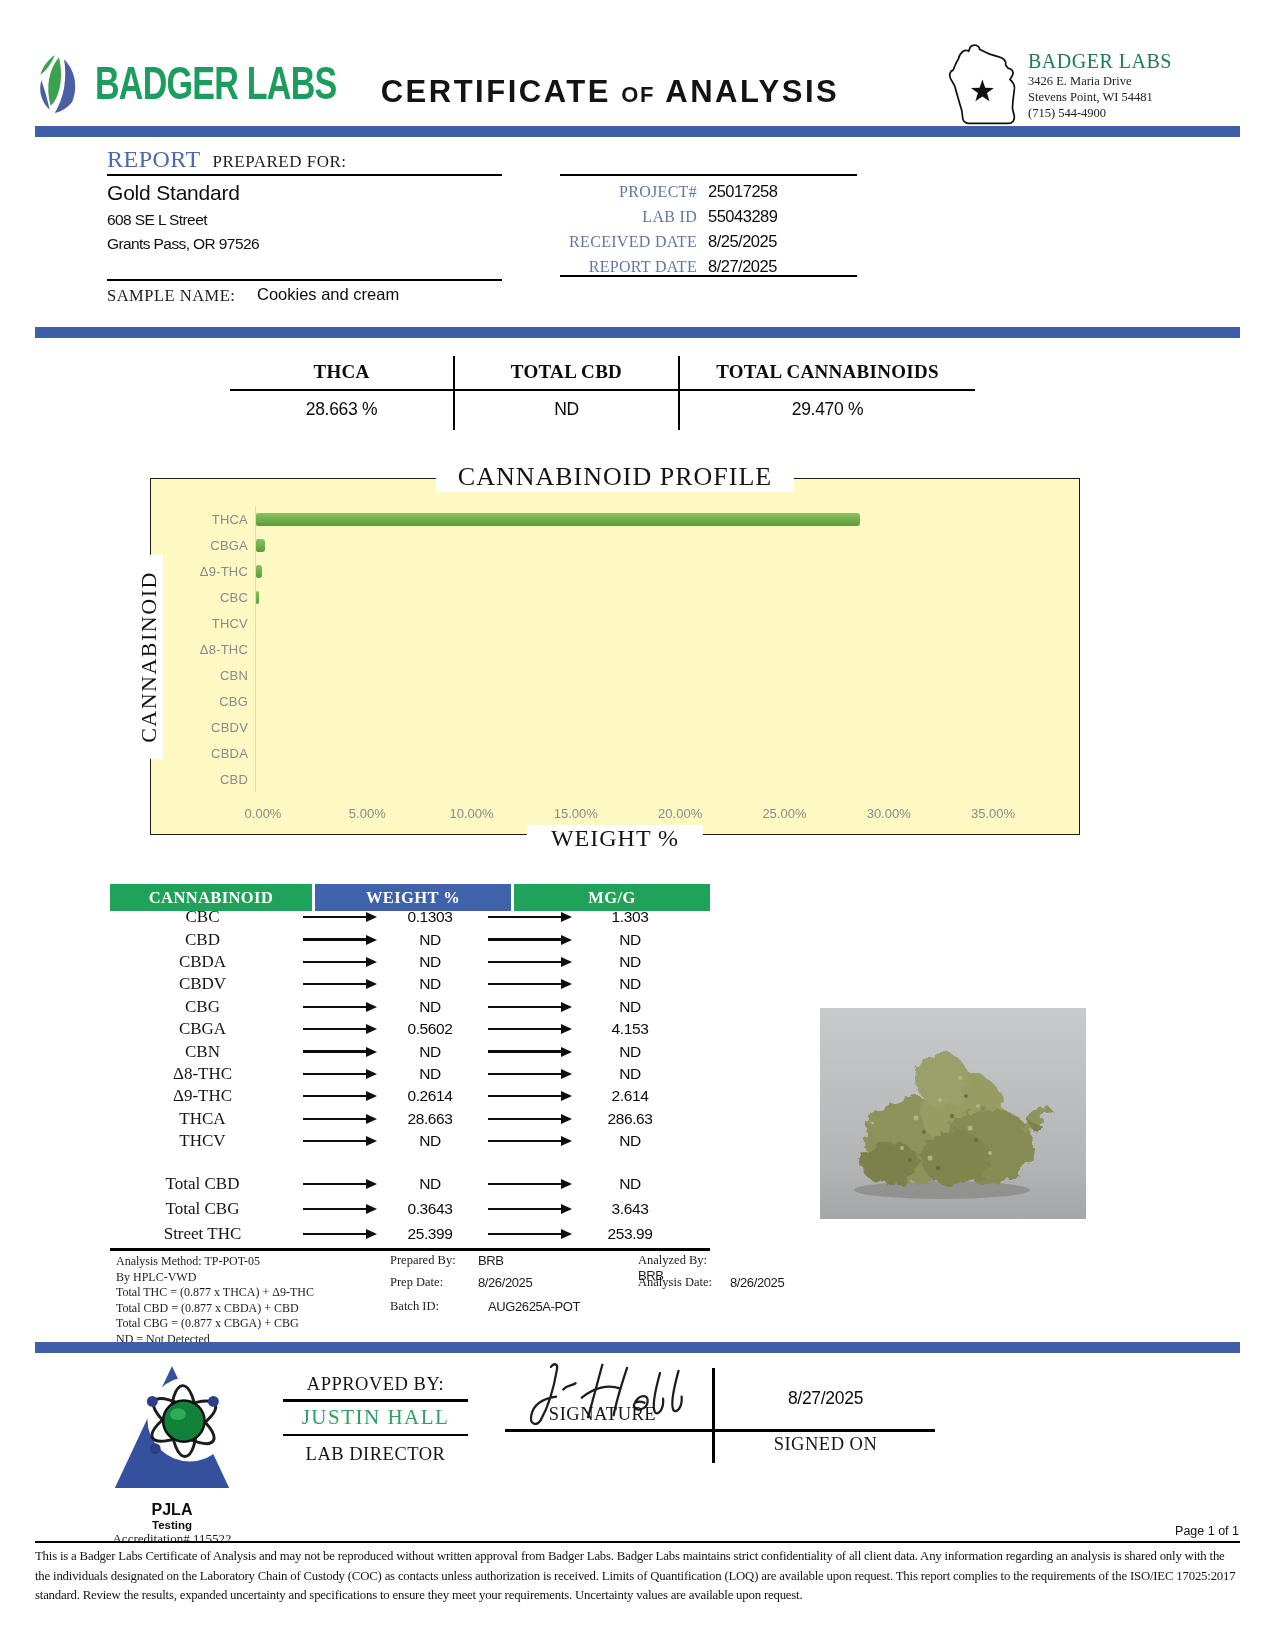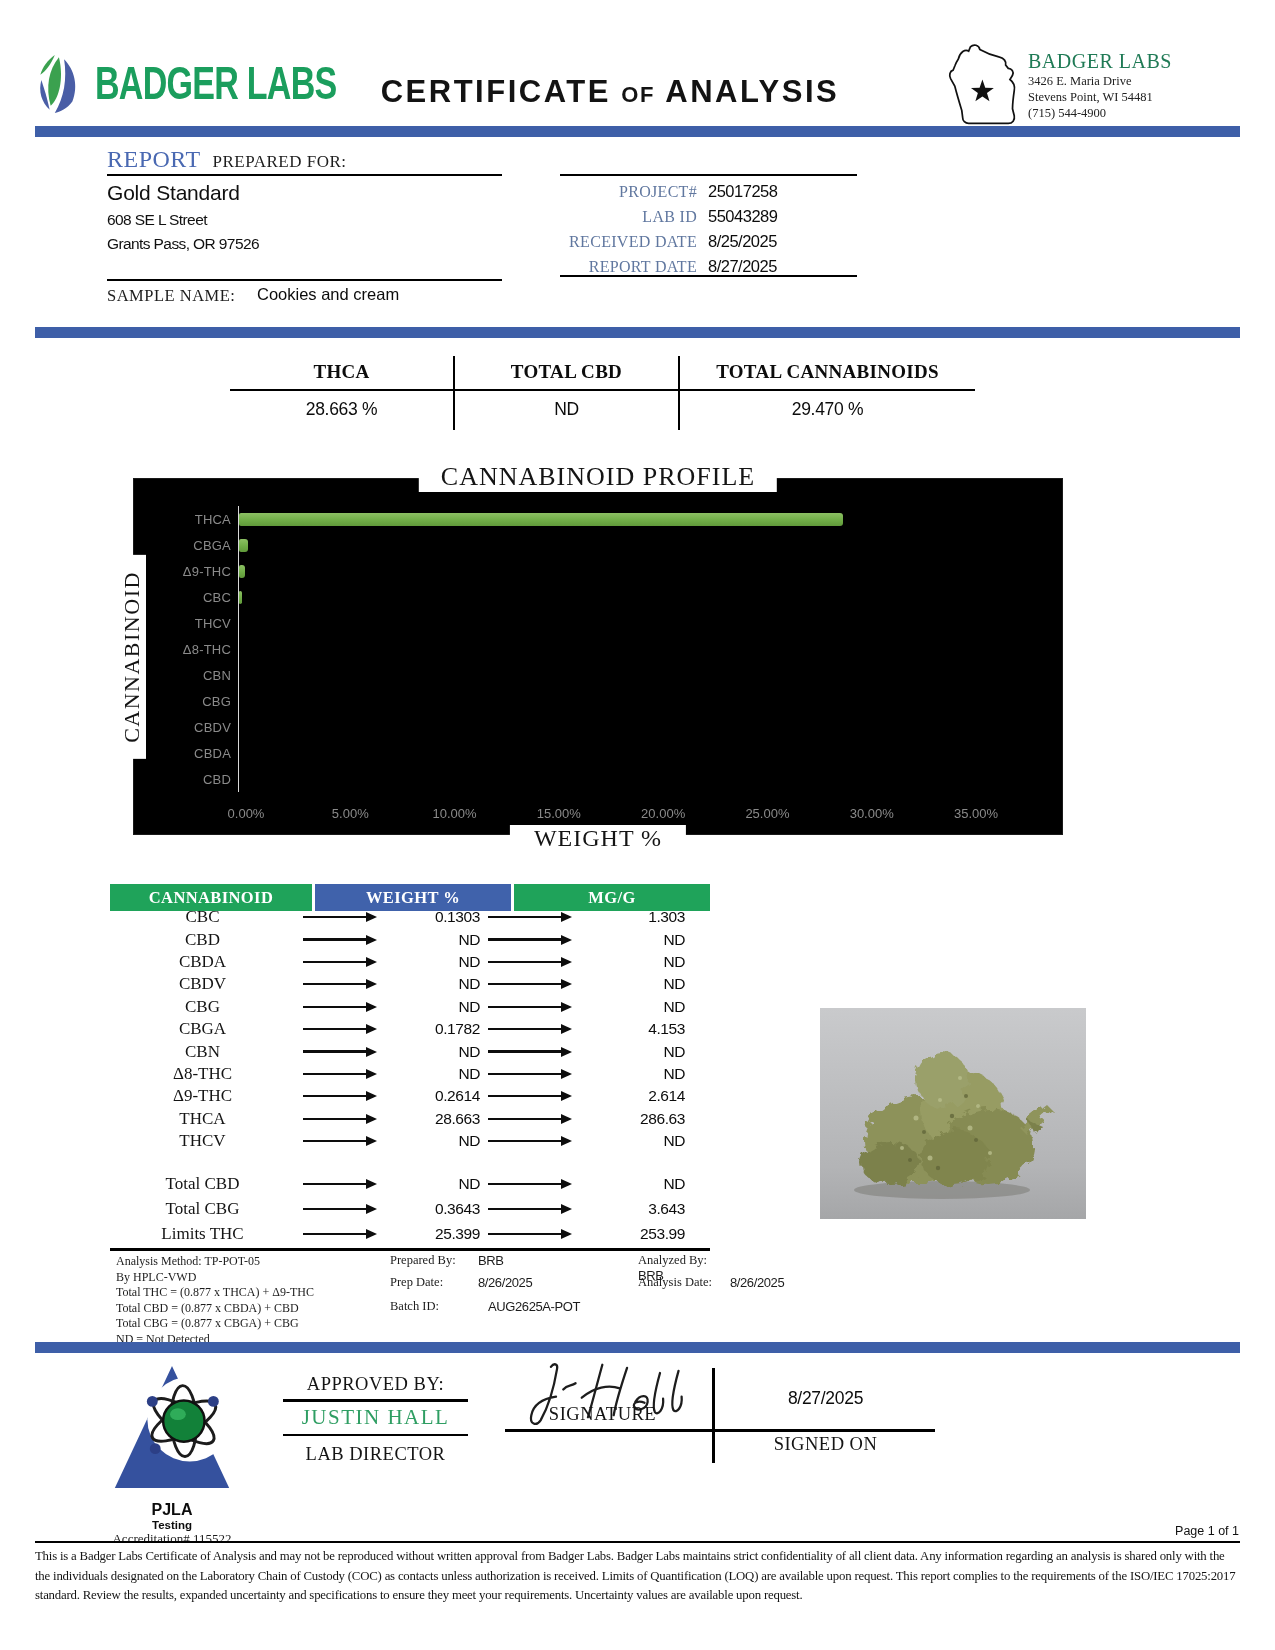--- a/index.html
+++ b/index.html
@@ -43,21 +43,21 @@
   
   .summary { position:absolute; left:230px; top:356px; width:745px; display:flex; }
   .sum-cell { display:flex; flex-direction:column; }
   .sum-cell.c0 { width:225px; } .sum-cell.c1 { width:225px; } .sum-cell.c2 { width:295px; }
   .sum-cell.sep { border-right:2.5px solid #000; }
   .sum-h { text-align:center; font-weight:700; font-size:19px; color:#0c0c0c; padding:5px 0 6px;
            border-bottom:2.5px solid #000; letter-spacing:0.3px; }
   .sum-v { text-align:center; font-family:"Liberation Sans", sans-serif; font-size:17.5px; color:#0c0c0c; padding:8px 0 10px; letter-spacing:-0.3px; }
 
   
-  .chart-frame { position:absolute; left:133px; top:478px; width:930px; height:357px; border:1.6px solid #1a1a1a; background:#000000; }
+  .chart-frame { position:absolute; left:150px; top:478px; width:930px; height:357px; border:1.6px solid #1a1a1a; background:#fef9c3; }
   .chart-title { position:absolute; top:-17px; left:50%; transform:translateX(-50%); background:#fff; padding:0 22px;
                  font-size:26px; color:#141414; letter-spacing:1px; white-space:nowrap; }
   .chart-ylab { position:absolute; left:-16px; top:50%; transform:translateY(-50%) rotate(180deg); background:#fff;
                 padding:16px 1px; writing-mode:vertical-rl; font-size:22px; color:#141414; letter-spacing:1.5px; }
   .chart-xlab { position:absolute; bottom:-18px; left:50%; transform:translateX(-50%); background:#fff; padding:0 24px;
                 font-size:24px; color:#141414; letter-spacing:1px; white-space:nowrap; }
   #chart-rows { position:absolute; left:8px; top:27px; right:86px; }
   .crow { display:flex; height:26px; align-items:center; }
   .clab { width:96px; text-align:right; padding-right:7px; font-family:"Liberation Sans", sans-serif;
           font-size:13px; color:#8a8a8a; letter-spacing:0.2px; }
@@ -70,21 +70,21 @@
   
   .ctable-head { position:absolute; left:110px; top:884px; width:600px; display:flex; gap:3px; }
   .th { height:27px; line-height:27px; text-align:center; color:#fff; font-weight:700; font-size:16.5px; letter-spacing:0.4px; }
   .th.th-green { background:#1fa35a; } .th.th-blue { background:#4062ab; }
   .th.w0 { flex:0 0 202px; } .th.w1 { flex:0 0 196px; } .th.w2 { flex:0 0 196px; }
   #ctable-rows { position:absolute; left:110px; top:906px; width:600px; }
   #ctable-totals { position:absolute; left:110px; top:1172px; width:600px; }
   .trow { display:grid; grid-template-columns:185px 85px 100px 95px 110px; align-items:center; height:22.4px; }
   #ctable-totals .trow { height:24.8px; }
   .t-name { text-align:center; font-size:17px; color:#141414; }
-  .t-val { text-align:right; font-family:"Liberation Sans", sans-serif; font-size:15.5px; color:#0c0c0c; letter-spacing:-0.4px; }
+  .t-val { text-align:center; font-family:"Liberation Sans", sans-serif; font-size:15.5px; color:#0c0c0c; letter-spacing:-0.4px; }
   .arr { position:relative; height:2.2px; background:#0d0d0d; margin:0 14px 0 8px; }
   .arr::after { content:""; position:absolute; right:-11px; top:50%; transform:translateY(-50%);
                 border-left:11px solid #0d0d0d; border-top:5.5px solid transparent; border-bottom:5.5px solid transparent; }
 
   .notes-line { position:absolute; left:110px; top:1248px; width:600px; height:2.5px; background:#000; }
   .notes-left { position:absolute; left:116px; top:1254px; width:265px; font-size:12px; color:#1c1c1c; line-height:15.6px; }
   .note-pair { position:absolute; display:flex; font-size:12.5px; color:#1c1c1c; }
   .np-label { font-family:"Liberation Serif", serif; }
   .np-value { font-family:"Liberation Sans", sans-serif; font-size:13px; letter-spacing:-0.4px; }
 
@@ -308,21 +308,21 @@
       <div class="trow">
         <div class="t-name">CBG</div>
         <div class="arr"></div>
         <div class="t-val">ND</div>
         <div class="arr"></div>
         <div class="t-val">ND</div>
       </div>
       <div class="trow">
         <div class="t-name">CBGA</div>
         <div class="arr"></div>
-        <div class="t-val">0.1782</div>
+        <div class="t-val">0.5602</div>
         <div class="arr"></div>
         <div class="t-val">4.153</div>
       </div>
       <div class="trow">
         <div class="t-name">CBN</div>
         <div class="arr"></div>
         <div class="t-val">ND</div>
         <div class="arr"></div>
         <div class="t-val">ND</div>
       </div>
@@ -364,21 +364,21 @@
         <div class="t-val">ND</div>
       </div>
       <div class="trow">
         <div class="t-name">Total CBG</div>
         <div class="arr"></div>
         <div class="t-val">0.3643</div>
         <div class="arr"></div>
         <div class="t-val">3.643</div>
       </div>
       <div class="trow">
-        <div class="t-name">Limits THC</div>
+        <div class="t-name">Street THC</div>
         <div class="arr"></div>
         <div class="t-val">25.399</div>
         <div class="arr"></div>
         <div class="t-val">253.99</div>
       </div>
     </div>
 
   <div class="notes-line"></div>
   <div class="notes-left" id="notes-left">
       <div class="note-line">Analysis Method: TP-POT-05</div>

